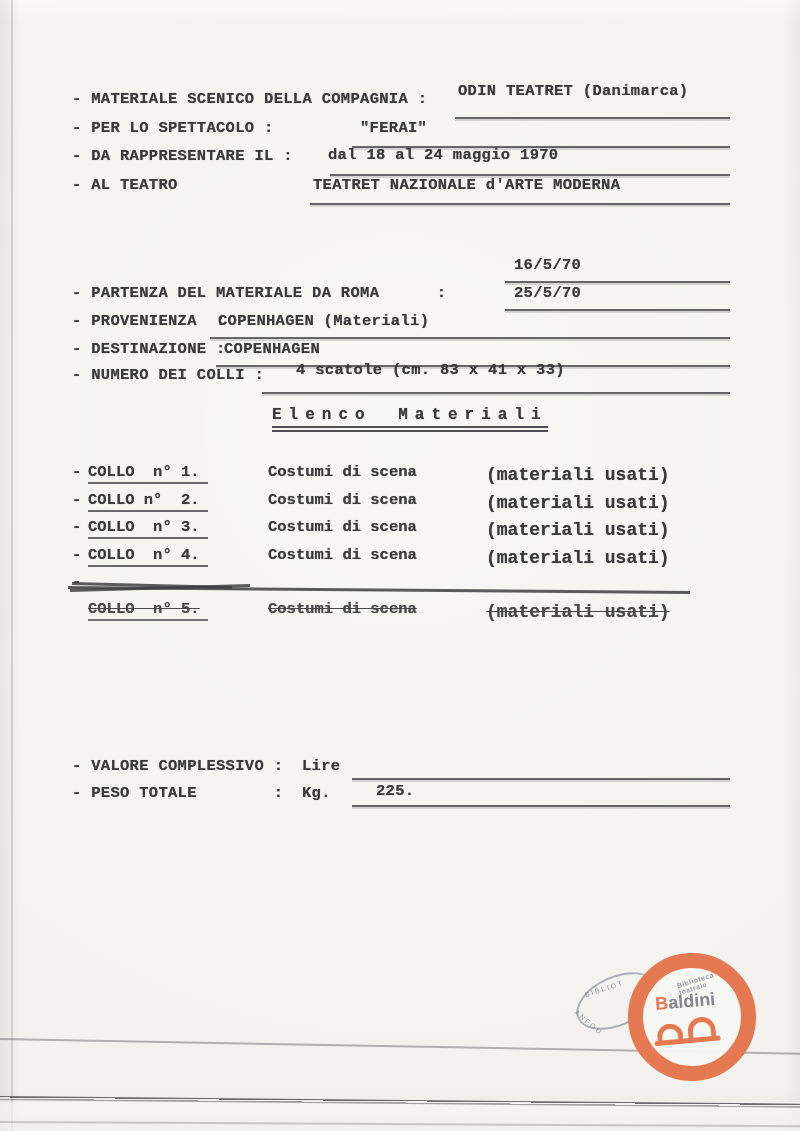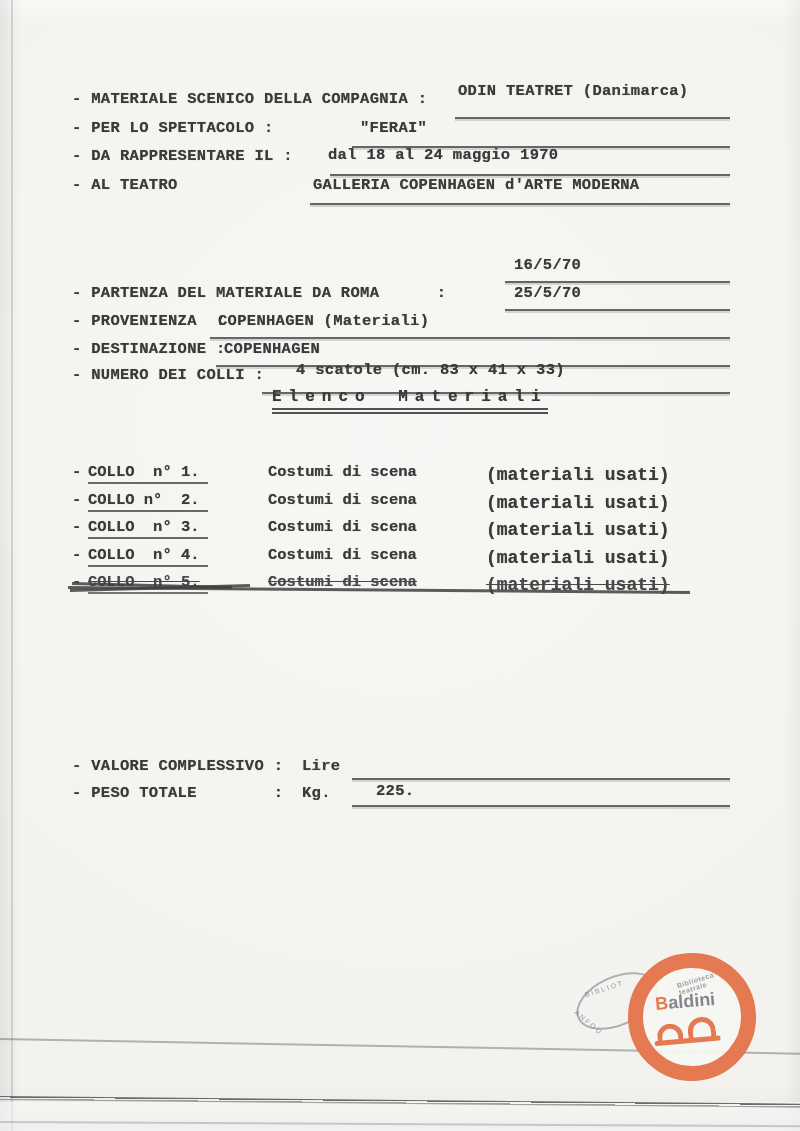--- a/index.html
+++ b/index.html
@@ -35,39 +35,39 @@
   .s2{top:284px} .s2 .val{left:514px}           .s2 .uline{left:505px; width:225px; top:25px}
   .s3{top:312px} .s3 .val{left:218px}           .s3 .uline{left:210px; width:520px; top:25px}
   .s4{top:340px} .s4 .val{left:224px}           .s4 .uline{left:216px; width:514px; top:25px}
   .s5{top:366px} .s5 .val{left:296px; top:-5px} .s5 .uline{left:262px; width:468px; top:26px}
   
   .t1{top:757px} .t1 .unit{left:302px} .t1 .uline{left:352px; width:378px; top:21px}
   .t2{top:784px} .t2 .unit{left:302px} .t2 .val{left:376px; top:-2px}
                  .t2 .uline{left:352px; width:378px; top:21px}
 
   .heading {
-    position:absolute; left:272px; top:388px;
+    position:absolute; left:272px; top:406px;
     font-size:16px; font-weight:700; letter-spacing:7px; word-spacing:10px;
     padding-bottom:2px; border-bottom:6px double rgba(62,62,64,.9);
     text-shadow:0 0 .7px rgba(58,58,58,.7);
   }
 
   .item { position:absolute; left:0; width:800px; height:28px; }
   .item .dash { position:absolute; left:72px; top:0; font-size:15.5px; font-weight:700;
                 text-shadow:0 0 .7px rgba(58,58,58,.65); }
   .item .ilabel { position:absolute; left:88px; top:0; font-size:15.5px; font-weight:700;
                   white-space:pre; padding:0 8px 1px 0;
                   border-bottom:2px solid rgba(70,70,72,.8);
                   text-shadow:0 0 .7px rgba(58,58,58,.65); }
   .item .idesc  { position:absolute; left:268px; top:0; font-size:15.5px; font-weight:700;
                   white-space:pre; text-shadow:0 0 .7px rgba(58,58,58,.65); }
   .item .inote  { position:absolute; left:486px; top:2px; font-size:18px; font-weight:700;
                   white-space:pre; text-shadow:0 0 .7px rgba(58,58,58,.65); }
   .i1{top:463px} .i2{top:491px} .i3{top:518px} .i4{top:546px} .i5{top:573px}
-  .i5 .ilabel, .i5 .idesc, .i5 .inote { text-decoration:line-through; opacity:.92; }
+  .i5 .ilabel, .i5 .idesc, .i5 .inote { text-decoration:line-through; opacity:.92;margin-top:27px; }
   .strike { position:absolute; background:rgba(64,64,66,.85); height:2.5px;
             transform-origin:left center; }
   .strike-a { left:68px; top:586px; width:622px; transform:rotate(.45deg); }
   .strike-b { left:70px; top:589px; width:180px; transform:rotate(-1.6deg); }
   .strike-c { left:72px; top:582px; width:160px; transform:rotate(1.4deg); }
 
   
   .crease-left { position:absolute; left:11px; top:0; width:2px; height:1131px;
                  background:rgba(140,140,145,.30); }
   .edge-line { position:absolute; transform-origin:left center; }
@@ -130,21 +130,21 @@
     <span class="val">"FERAI"</span>
     <div class="uline"></div>
   </div>
   <div class="row f3">
     <span class="lbl">- DA RAPPRESENTARE IL :</span>
     <span class="val">dal 18 al 24 maggio 1970</span>
     <div class="uline"></div>
   </div>
   <div class="row f4">
     <span class="lbl">- AL TEATRO</span>
-    <span class="val">GALLERIA COPENHAGEN d'ARTE MODERNA</span>
+    <span class="val">TEATRET NAZIONALE d'ARTE MODERNA</span>
     <div class="uline"></div>
   </div>
 
   <div class="row s1">
     <span class="val">16/5/70</span>
     <div class="uline"></div>
   </div>
   <div class="row s2">
     <span class="lbl">- PARTENZA DEL MATERIALE DA ROMA      :</span>
     <span class="val">25/5/70</span>

